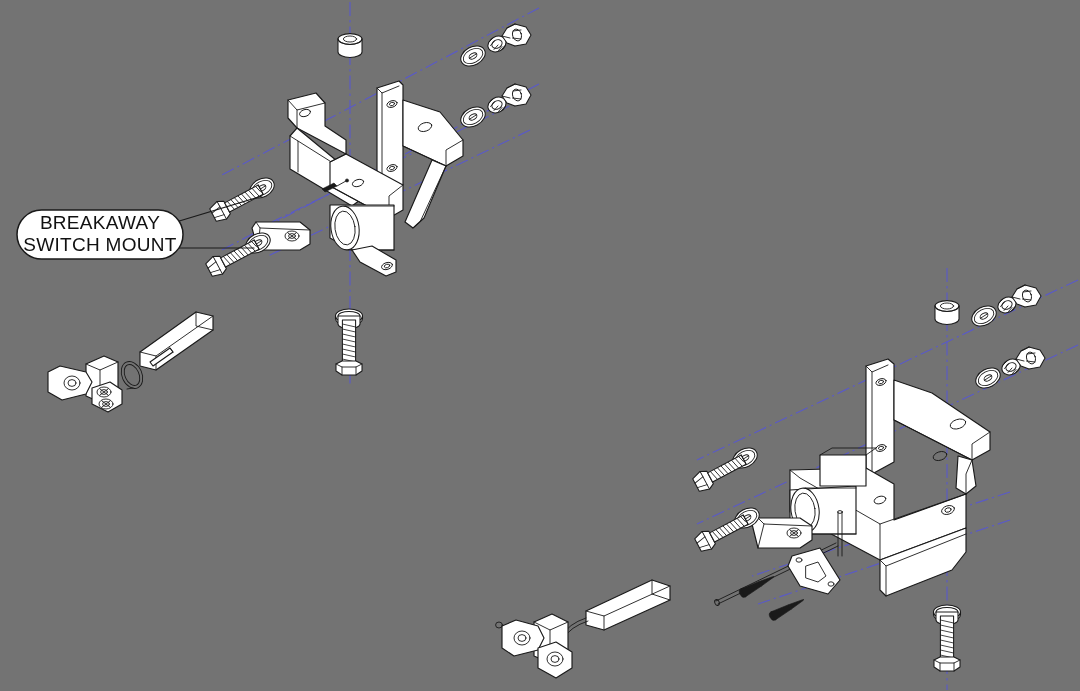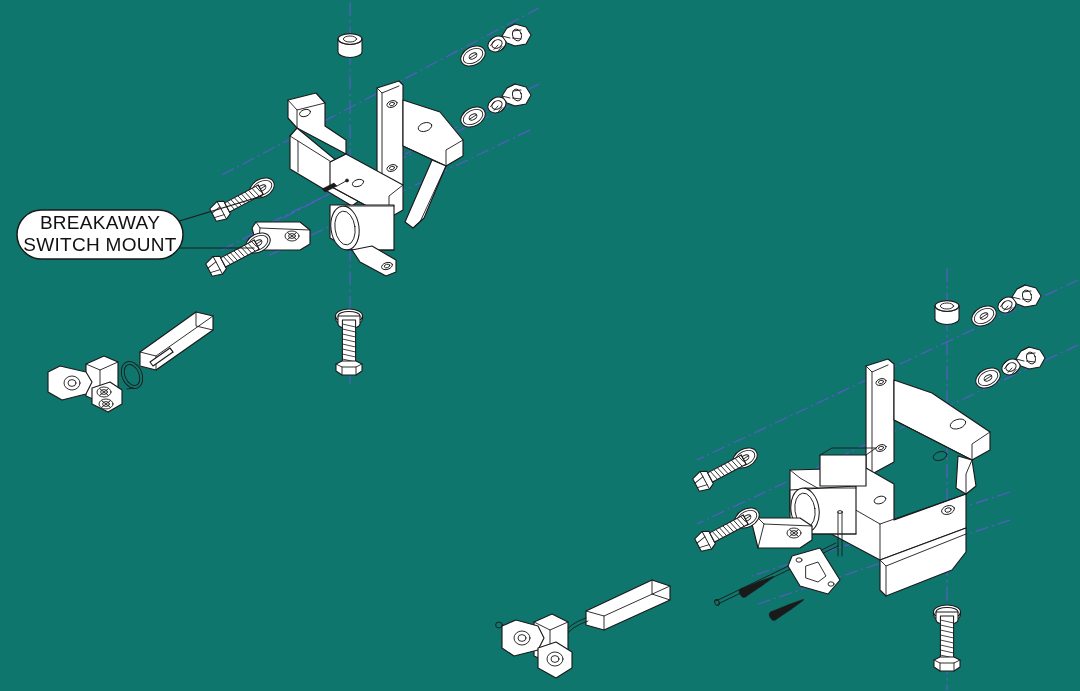--- a/index.html
+++ b/index.html
@@ -11,21 +11,21 @@
   body {
     width: 1080px;
     height: 691px;
     overflow: hidden;
     font-family: "Liberation Sans", sans-serif;
   }
   #sheet {
     position: relative;
     width: 1080px;
     height: 691px;
-    background: #0f766e;
+    background: #737373;
   }
   svg#drawing {
     display: block;
     width: 1080px;
     height: 691px;
   }
   .part-line {
     fill: #ffffff;
     stroke: #1a1a1a;
     stroke-width: 1.15;

